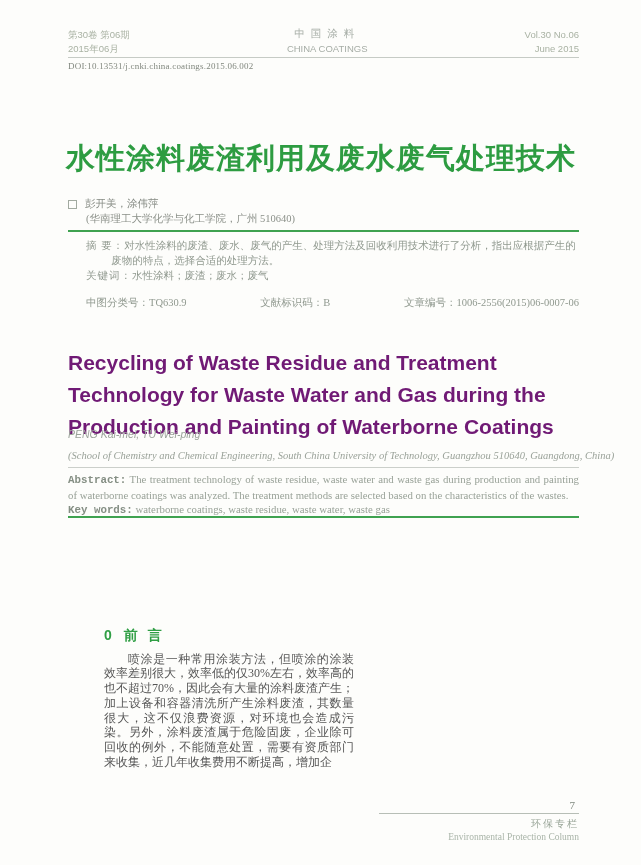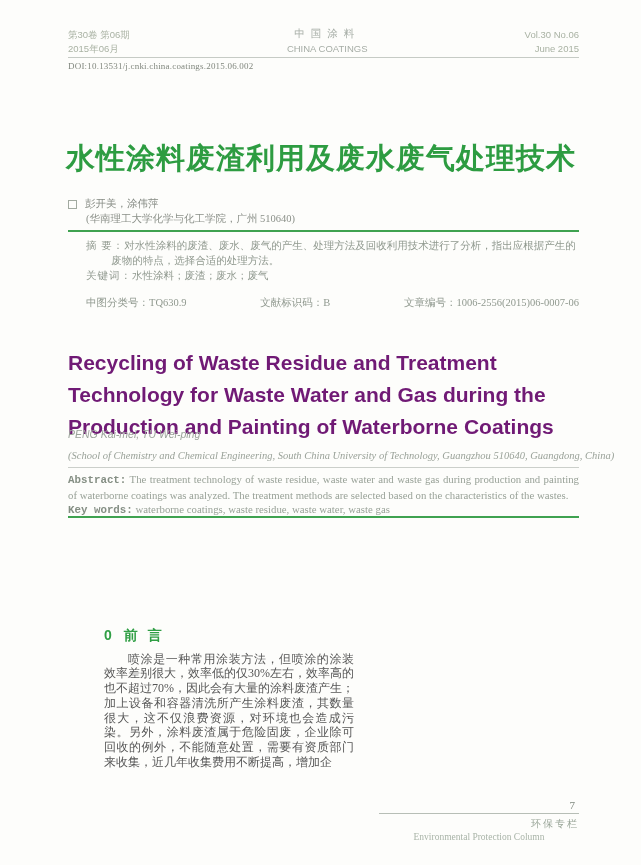--- a/index.html
+++ b/index.html
@@ -88,21 +88,21 @@
     color:#2f9e44; font-weight:bold; font-size:14px;
     margin:2px 0 9px 0;
   }
   .sec-head .sec-num { margin-right:12px; }
   .sec-head .sec-title { letter-spacing:10px; }
   
   .footer { position:absolute; right:62px; top:799px; width:200px; text-align:right; }
   .pgnum { font-size:11px; color:#7e887e; padding-right:4px; }
   .footer-rule { border-top:1px solid #b7beb6; margin:2px 0 3px 0; }
   .fcol-cn { font-size:10px; color:#9aa699; letter-spacing:2px; }
-  .fcol-en { font-size:9.5px; color:#a9b4a8; margin-top:1px;text-align:center; }
+  .fcol-en { font-size:9.5px; color:#a9b4a8; margin-top:1px; }
 </style>
 </head>
 <body>
 
 <div class="page">
 
   <div class="header">
     <div class="h-left">
       <div>第30卷 第06期</div>
       <div>2015年06月</div>

